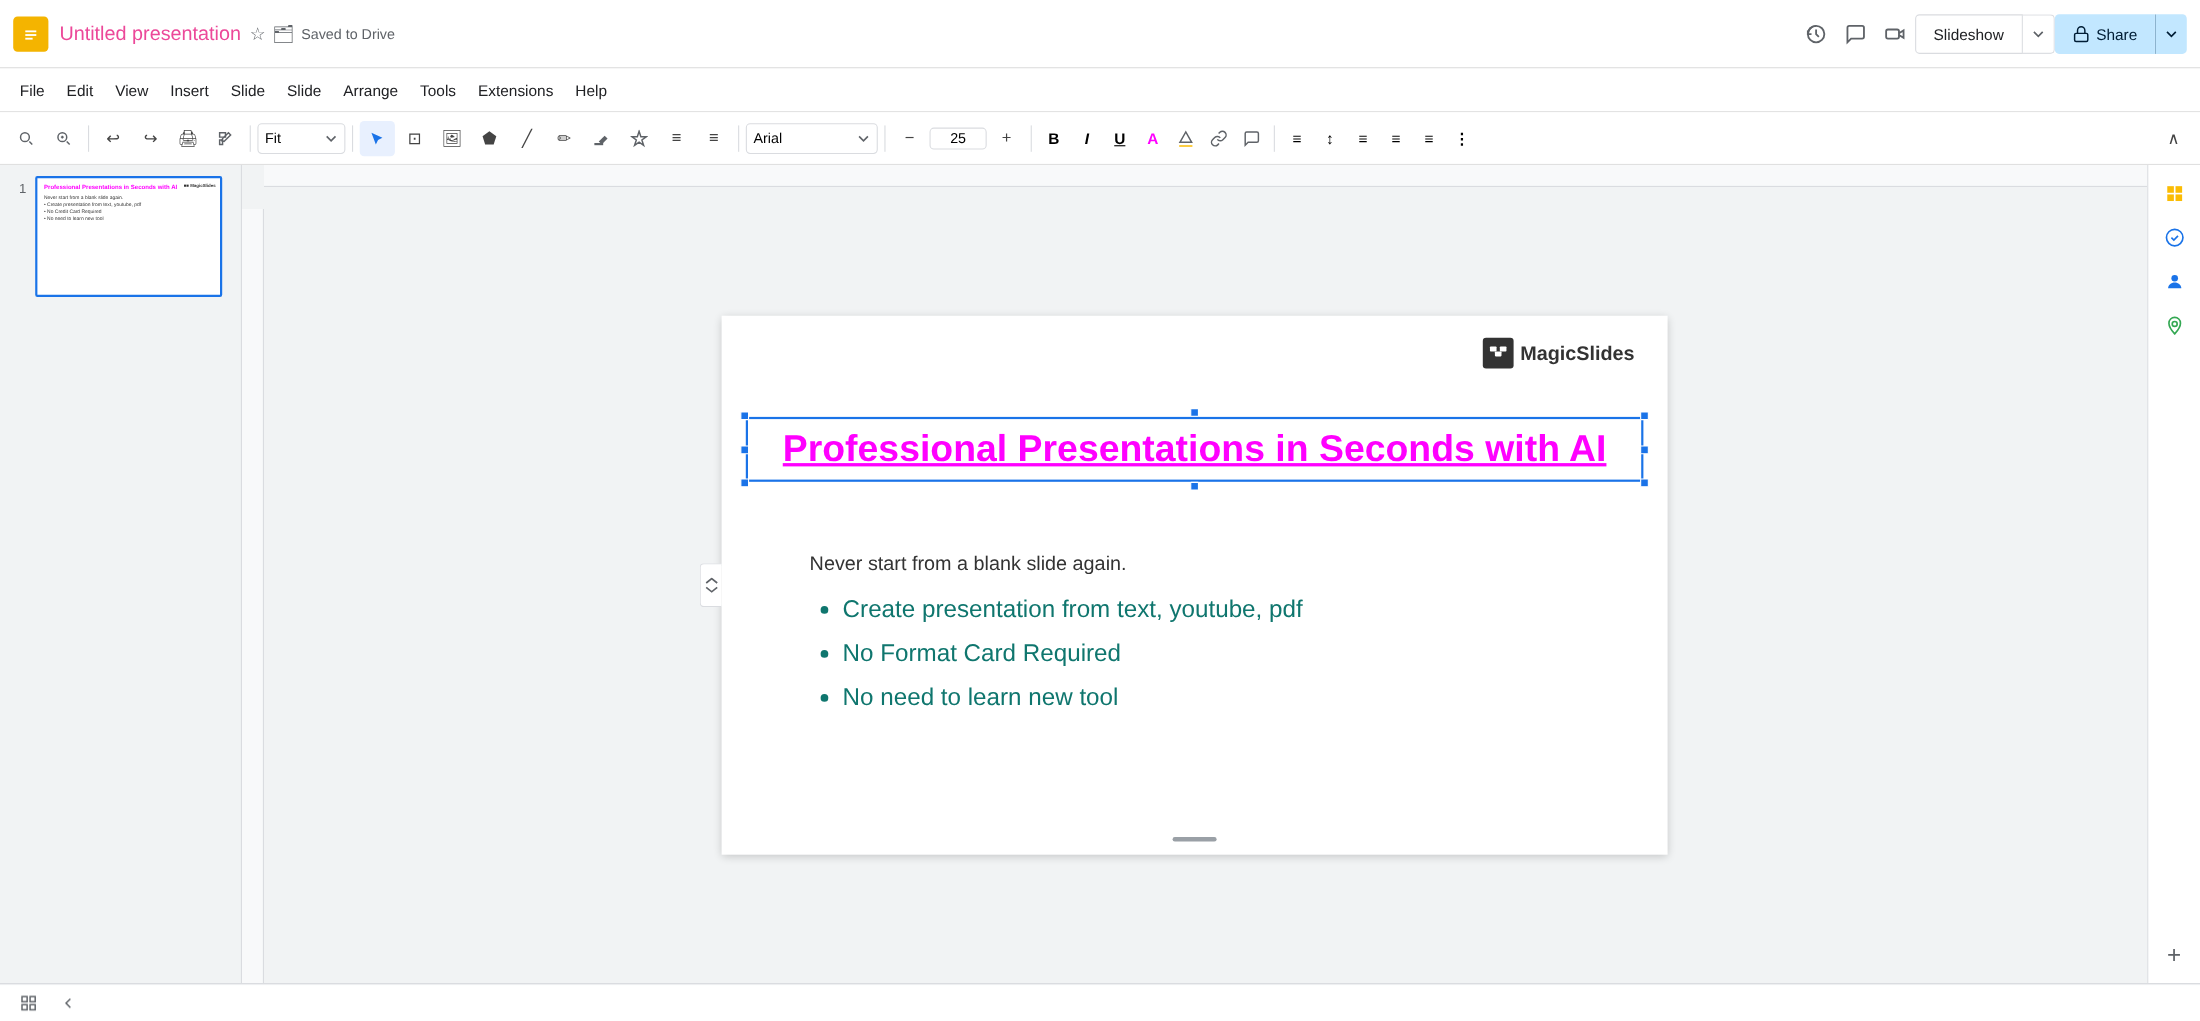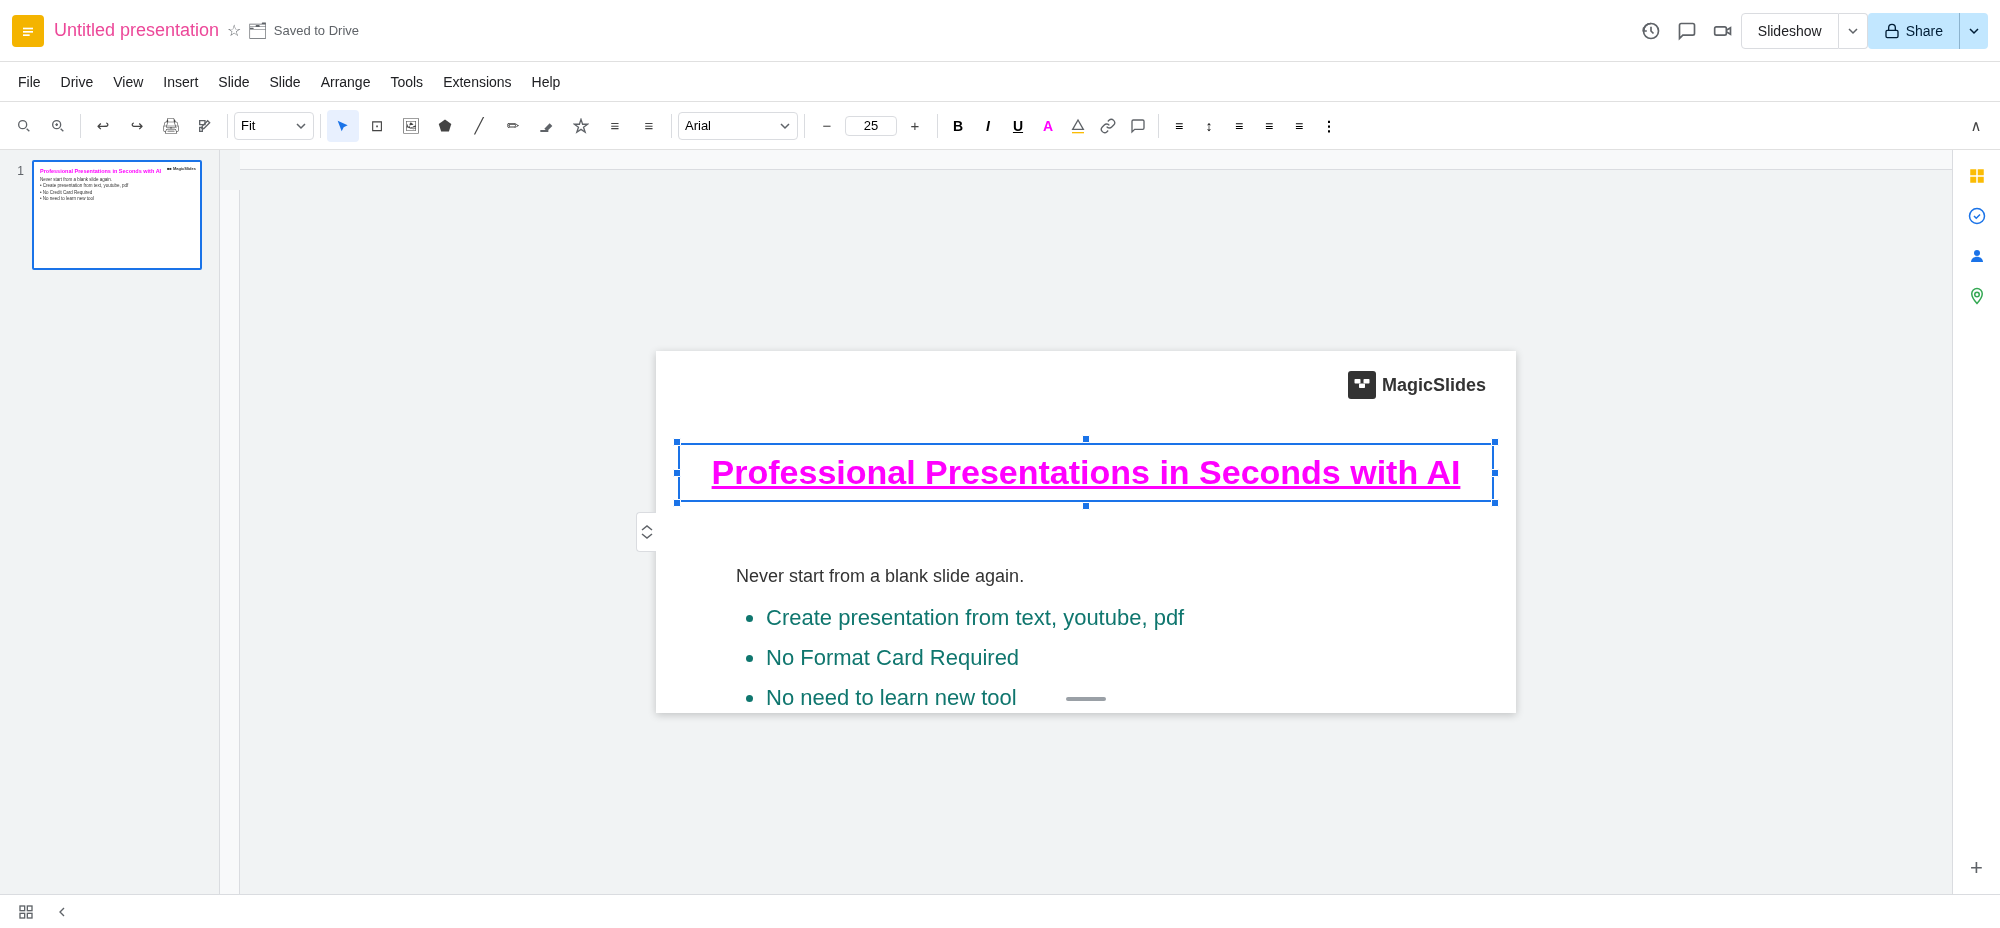--- a/index.html
+++ b/index.html
@@ -267,21 +267,21 @@
       align-items: center;
       justify-content: center;
       overflow: auto;
       background: #f1f3f4;
       padding: 20px;
     }
 
     
     #slide {
       width: 860px;
-      height: 362px;
+      height: 490px;
       background: #fff;
       position: relative;
       box-shadow: 0 2px 8px rgba(0,0,0,0.2);
       flex-shrink: 0;
       padding-left: 11px;
     }
 
     
     .slide-logo {
       position: absolute;
@@ -473,21 +473,21 @@
         <svg width="12" height="12" viewBox="0 0 12 12">
             <path d="M2 4l4 4 4-4" stroke="#001d35" stroke-width="1.5" fill="none"></path>
           </svg>
       </div>
     </div>
   </div>
 </div>
 
 <div id="menu-bar">
   <div class="menu-item">File</div>
-  <div class="menu-item">Drive</div>
+  <div class="menu-item">Edit</div>
   <div class="menu-item">View</div>
   <div class="menu-item">Insert</div>
   <div class="menu-item">Slide</div>
   <div class="menu-item">Slide</div>
   <div class="menu-item">Arrange</div>
   <div class="menu-item">Tools</div>
   <div class="menu-item">Extensions</div>
   <div class="menu-item">Help</div>
 </div>
 

